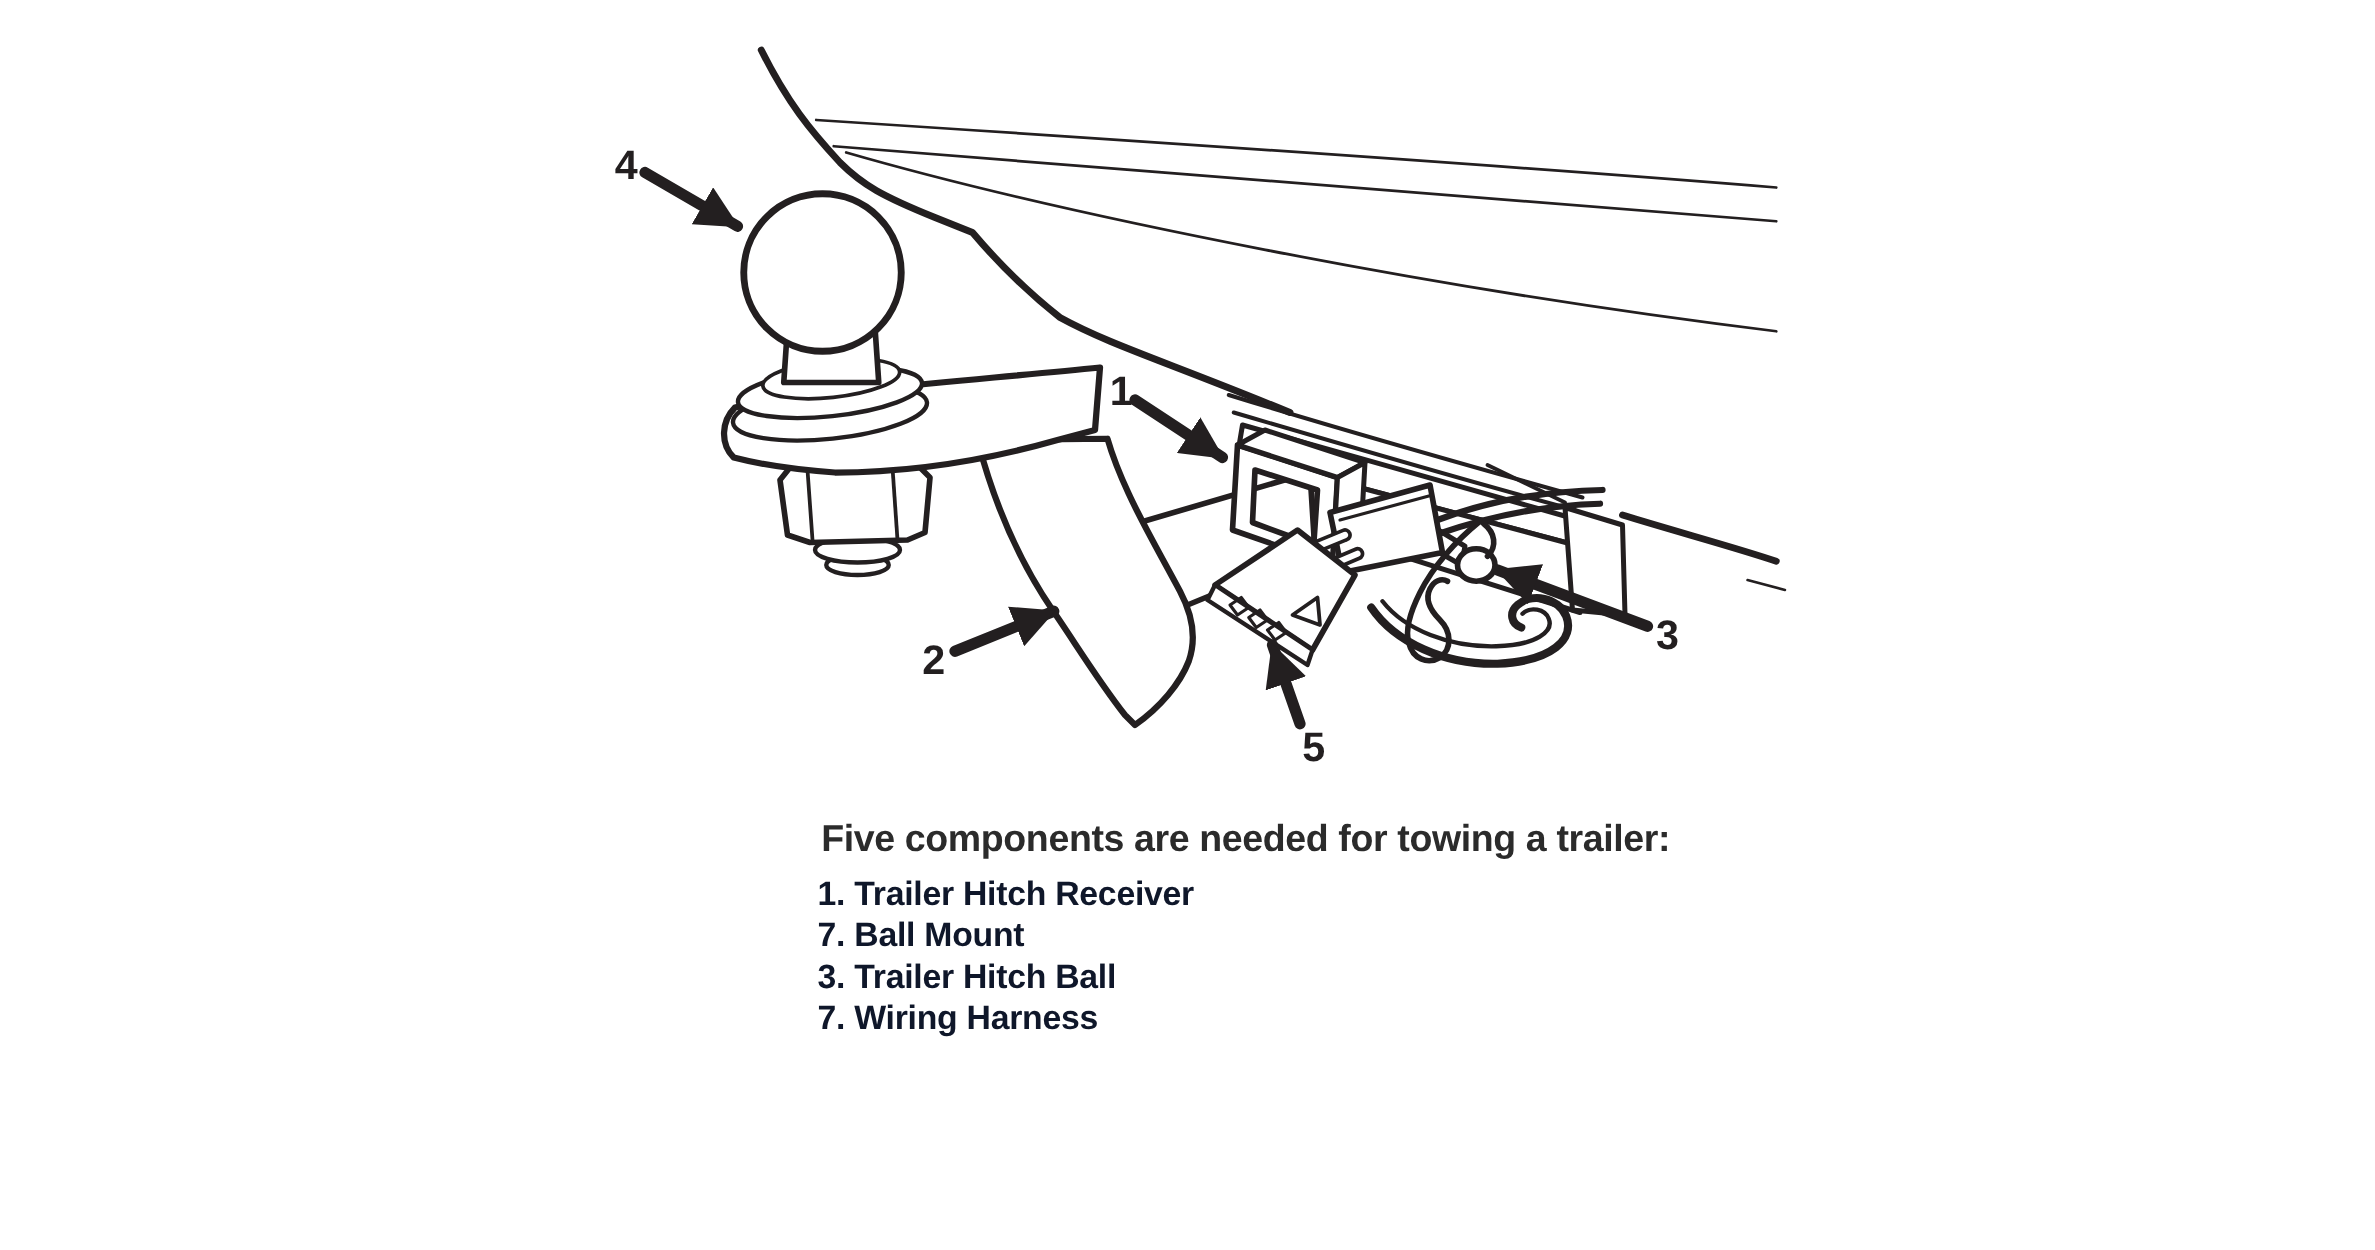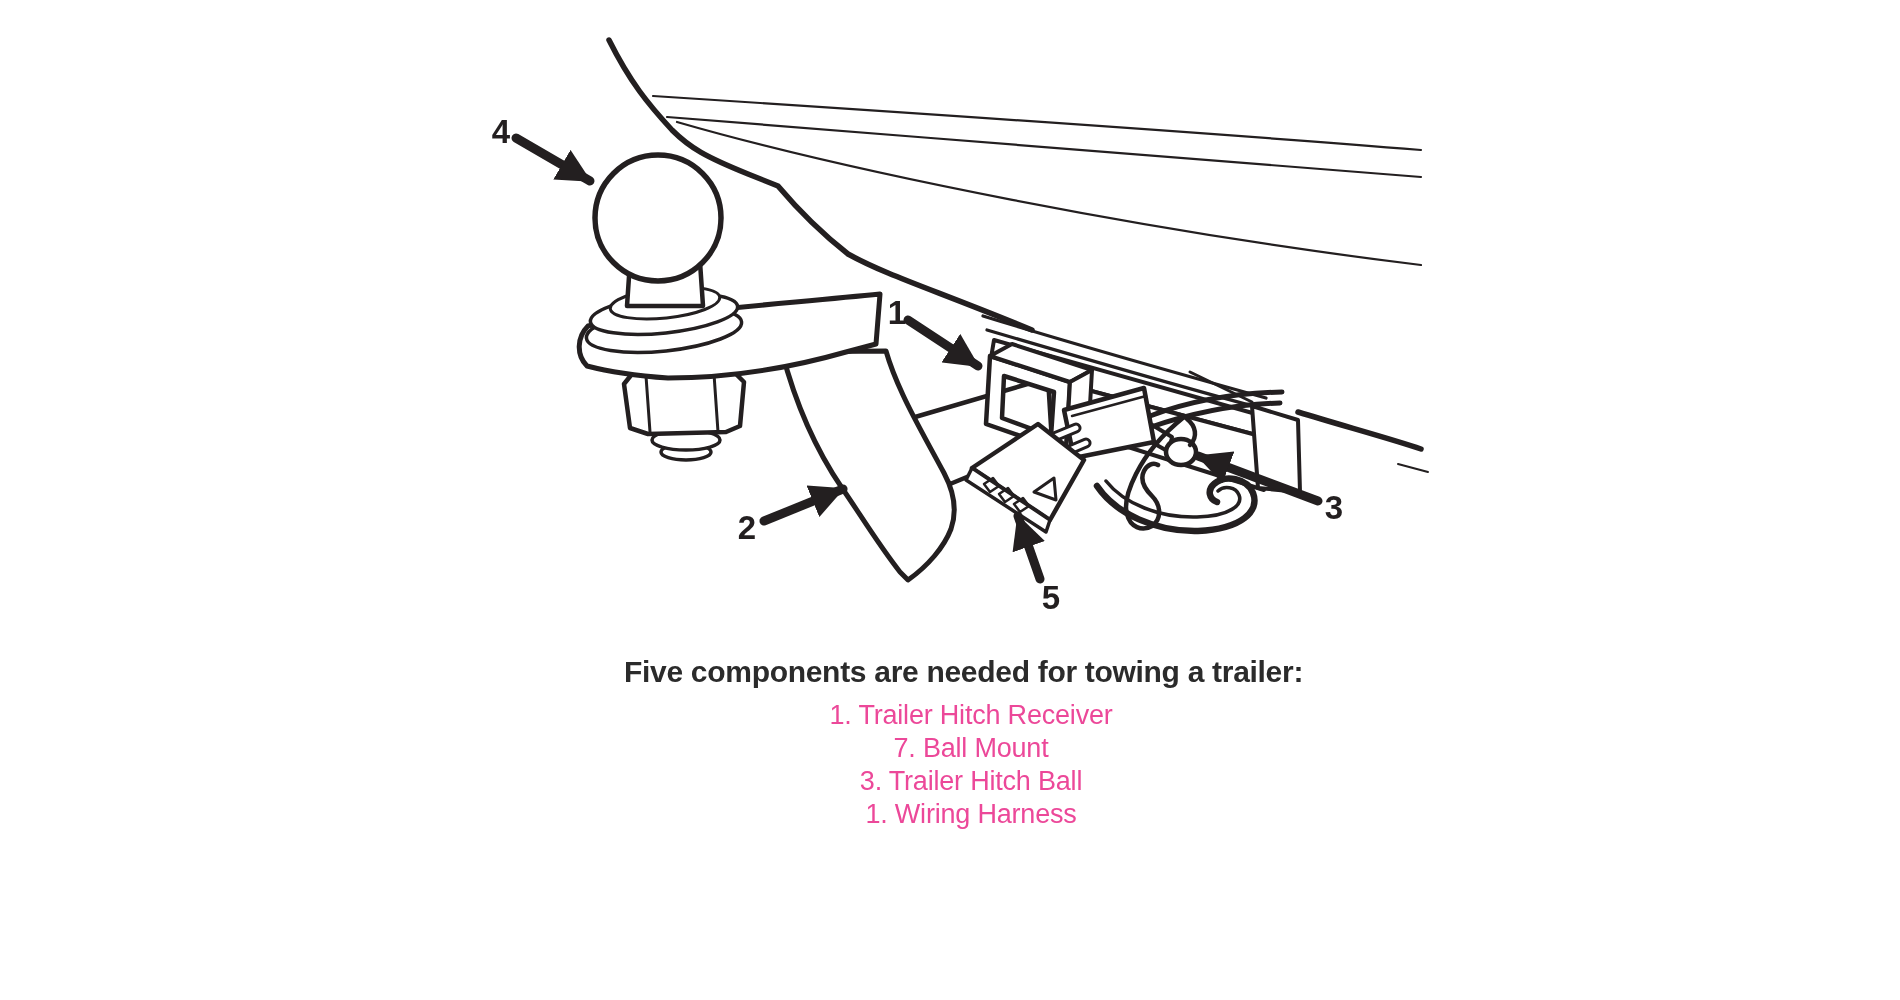--- a/index.html
+++ b/index.html
@@ -11,31 +11,31 @@
     font-family:"Liberation Sans", sans-serif;
   }
   .diagram-svg{position:absolute;left:0;top:0;}
   .ink{stroke:#231f20;fill:none;stroke-linecap:round;stroke-linejoin:round;}
   .fillw{fill:#ffffff;}
   .callout-num{
     font-family:"Liberation Sans", sans-serif;
     font-weight:700;font-size:33px;fill:#231f20;
   }
   .legend{
-    position:absolute;left:624px;top:655px;width:800px;
+    position:absolute;left:657px;top:655px;width:800px;
     color:#2b2b2b;
   }
   .legend-title{
     font-size:30px;font-weight:700;letter-spacing:-0.3px;
     margin:0 0 16px 0;color:#2b2b2b;
   }
   .legend-list{position:absolute;left:-3px;top:44px;width:700px;}
   .legend-item{
-    font-size:27px;font-weight:400;line-height:33px;
-    letter-spacing:-0.2px;color:#ec4899;white-space:nowrap;text-align:center;
+    font-size:27px;font-weight:700;line-height:33px;
+    letter-spacing:-0.2px;color:#0f172a;white-space:nowrap;
   }
 </style>
 </head>
 <body>
 
 <div class="canvas">
 
   <svg class="diagram-svg" width="1900" height="1000" viewBox="0 0 1900 1000">
     <defs>
       <marker id="arrowhead" viewBox="0 0 10 10" refX="9.5" refY="5" markerWidth="3.8" markerHeight="3.8" orient="auto">
@@ -132,17 +132,17 @@
       <text class="callout-num" x="1051" y="609" text-anchor="middle">5</text>
     </g>
   </svg>
 
   <div class="legend">
     <div class="legend-title">Five components are needed for towing a trailer:</div>
     <div class="legend-list">
       <div class="legend-item">1. Trailer Hitch Receiver</div>
       <div class="legend-item">7. Ball Mount</div>
       <div class="legend-item">3. Trailer Hitch Ball</div>
-      <div class="legend-item">1. Wiring Harness</div>
+      <div class="legend-item">7. Wiring Harness</div>
     </div>
   </div>
 
 </div>
 
 </body></html>

